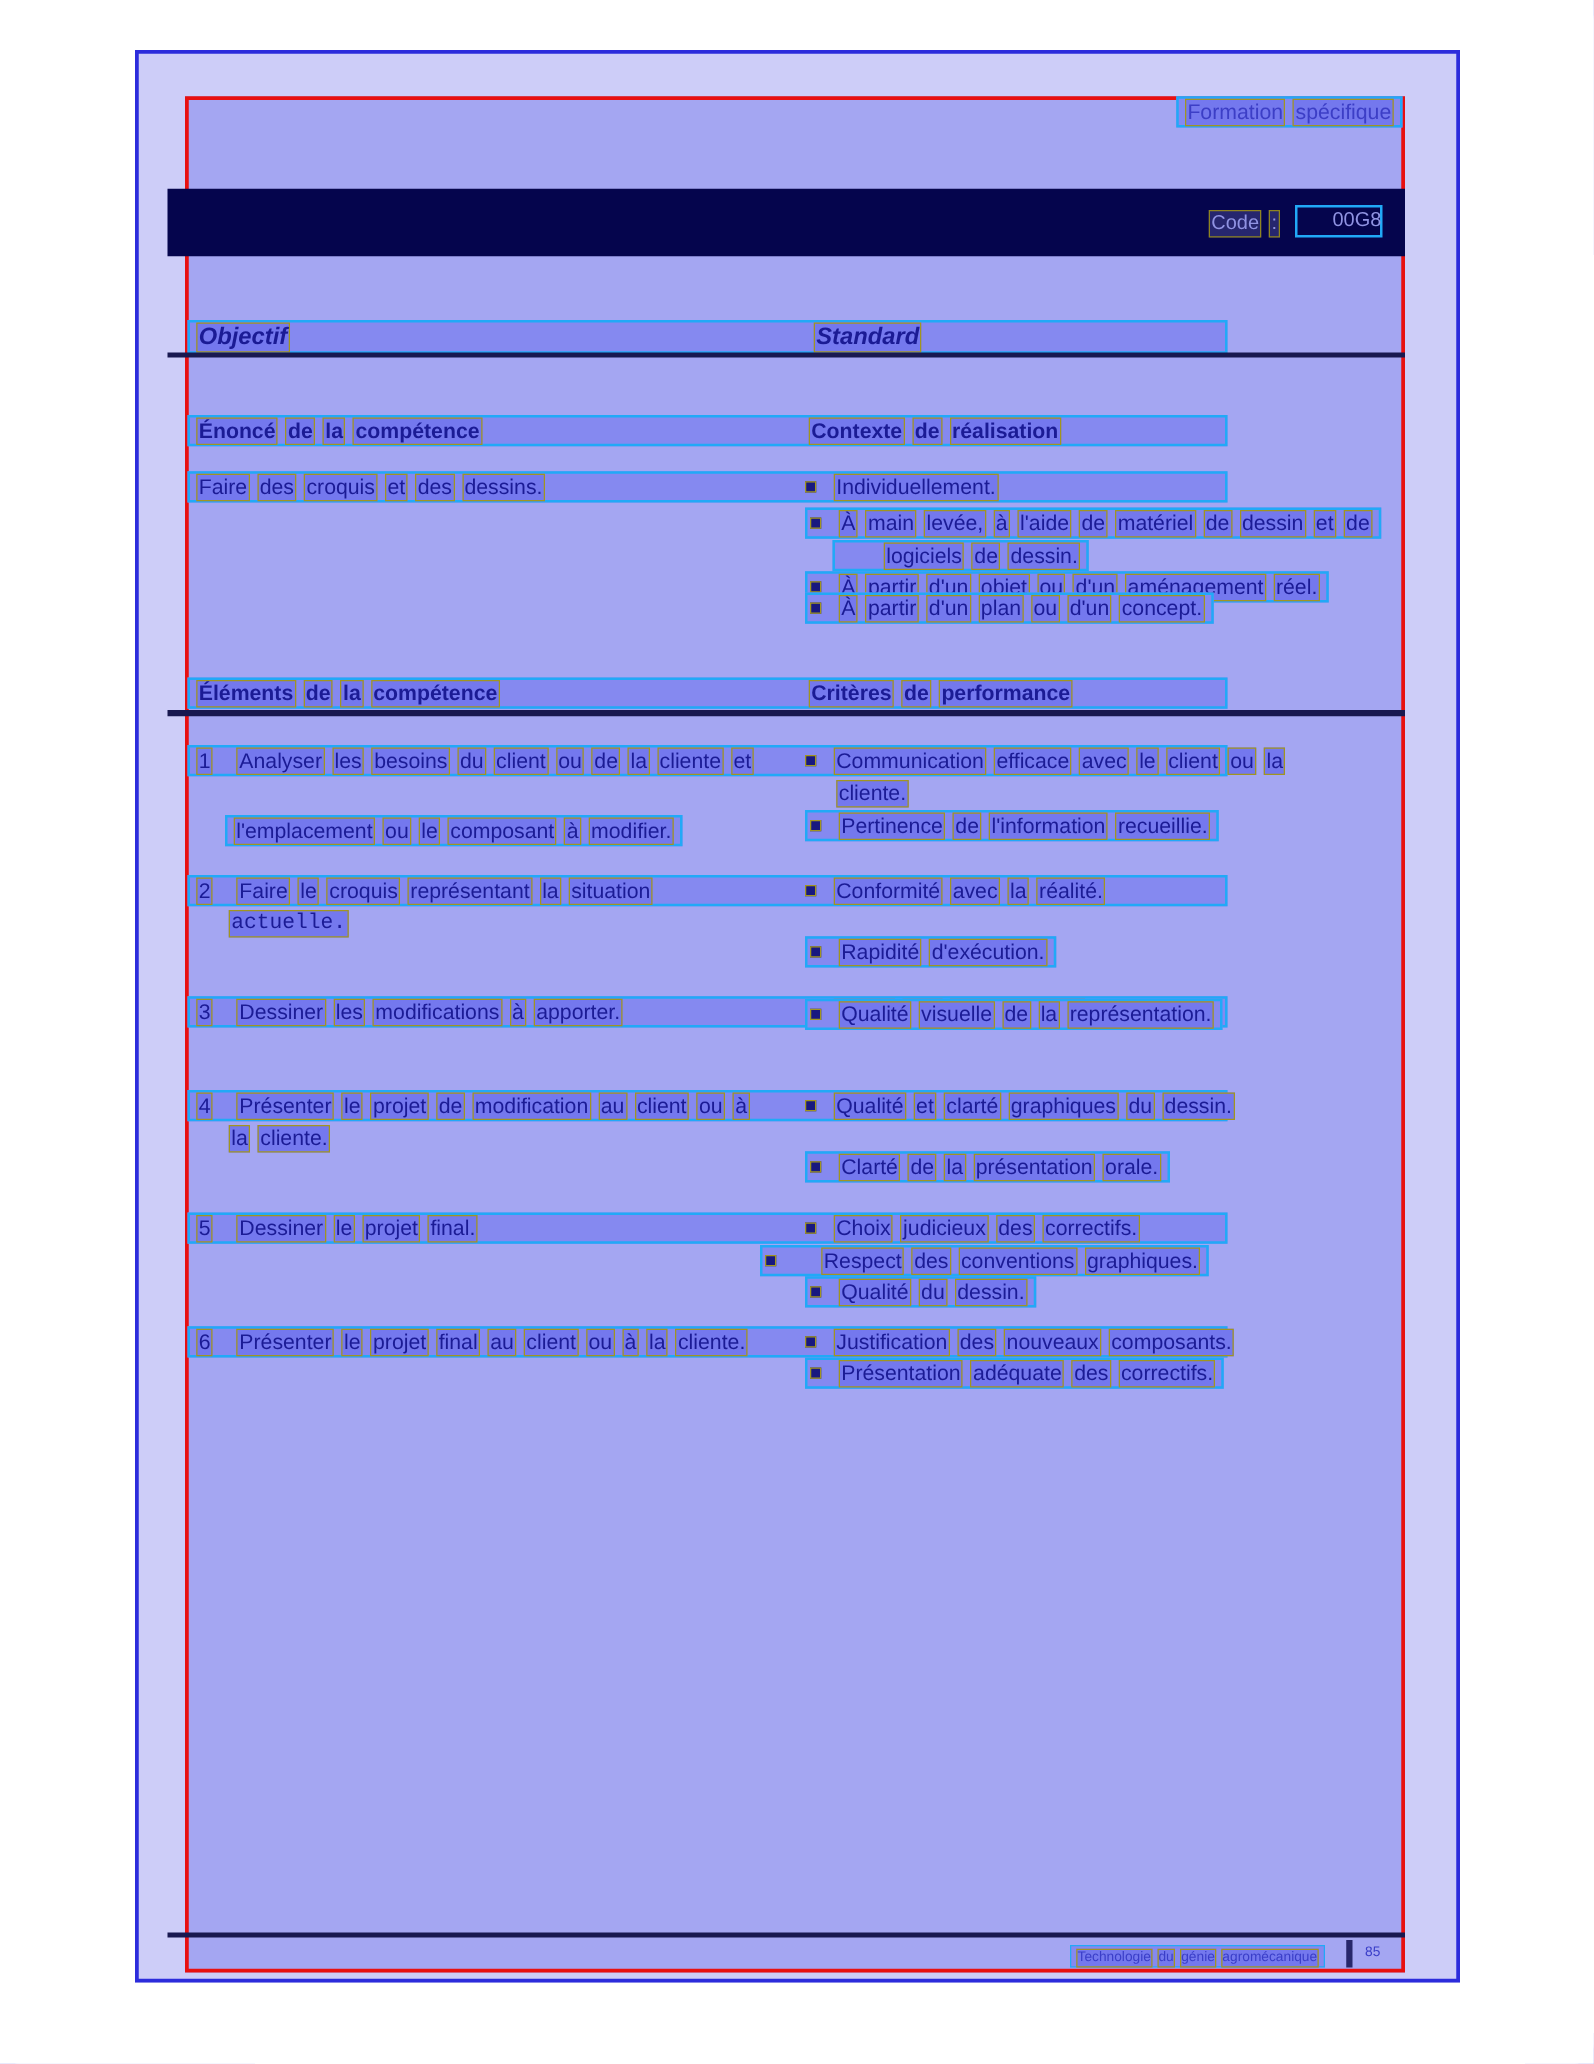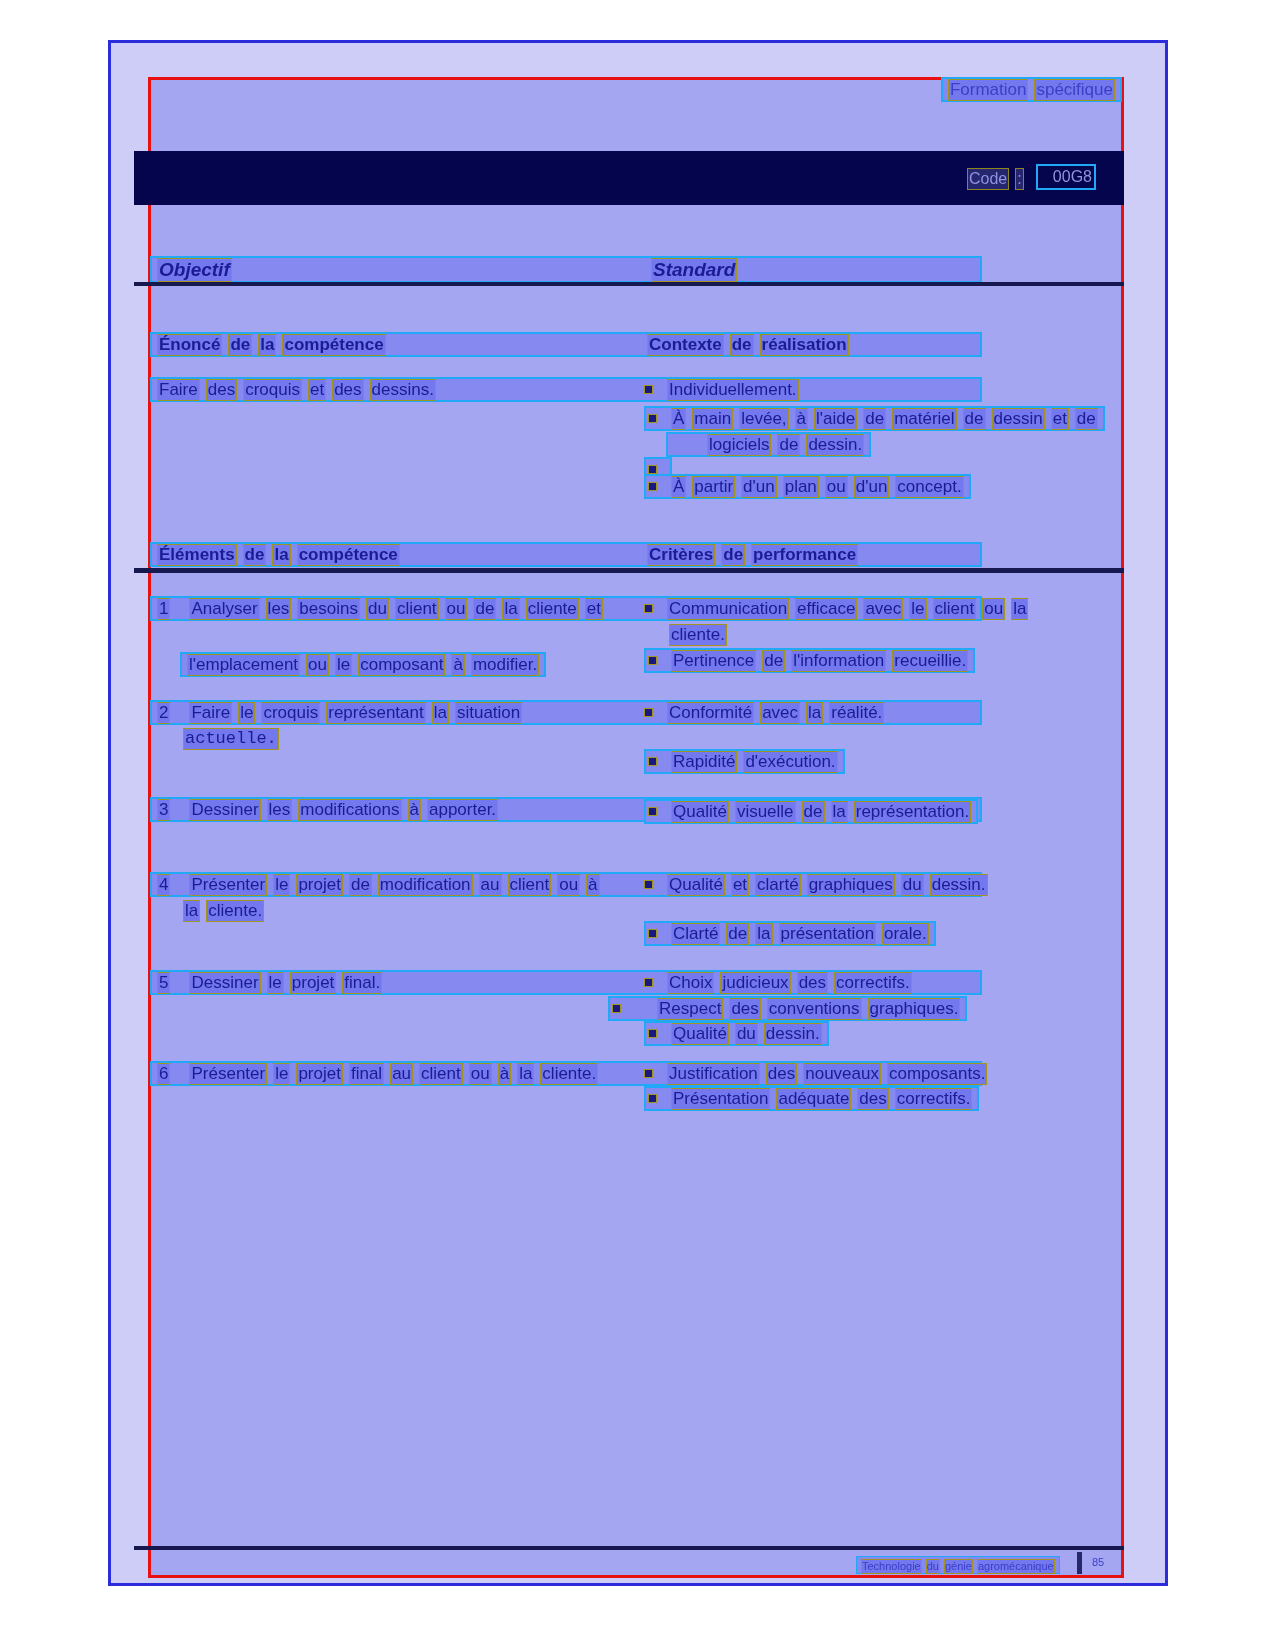--- a/index.html
+++ b/index.html
@@ -25,23 +25,23 @@
         padding:0 1px;margin:0 3px;font-size:17px;line-height:20px;}
   .b .word{font-weight:700;}
   .bi{height:27px;}
   .bi .word{font-weight:700;font-style:italic;font-size:19px;line-height:22px;}
   .num{margin-right:16px;}
   .dot{width:7px;height:7px;background:#181880;border:1px solid #a19520;
         margin-right:11px;flex:none;}
 
   .formation .word{color:#3c3ec6;}
   .wnavy .word{background:#26266e;border:1px solid #8f8420;color:#9093e2;font-size:16px;}
-  .code-value{position:absolute;left:1036px;top:164px;width:60px;height:26px;
+  .code-value{position:absolute;left:1036px;top:164px;width:70px;height:26px;
         border:2px solid #21a9f7;box-sizing:border-box;display:flex;align-items:center;
-        justify-content:flex-end;color:#9093e2;font-size:16px;padding-right:2px;padding-left:28px;}
+        justify-content:flex-start;color:#9093e2;font-size:16px;padding-right:2px;padding-left:28px;}
   .footer-line{height:18px;border-width:1px;}
   .footer-line .word{font-size:11px;line-height:13px;color:#3a3ec8;margin:0 2px;padding:0;}
   .cursor-bar{position:absolute;left:1077px;top:1552px;width:5px;height:22px;background:#27276b;}
   .page-num{position:absolute;left:1092px;top:1556px;font-size:11px;color:#3a3ec8;}
 </style>
 </head>
 <body>
 
 <div class="page">
 
@@ -91,20 +91,21 @@
   </div>
   <div class="line" style="left:644px;top:406px;">
     <span class="dot"></span>
     <span class="wordify"><span class="word">À</span><span class="word">main</span><span class="word">levée,</span><span class="word">à</span><span class="word">l'aide</span><span class="word">de</span><span class="word">matériel</span><span class="word">de</span><span class="word">dessin</span><span class="word">et</span><span class="word">de</span></span>
   </div>
   <div class="line" style="left:666px;top:432px;padding-left:36px;">
     <span class="wordify"><span class="word">logiciels</span><span class="word">de</span><span class="word">dessin.</span></span>
   </div>
   <div class="line" style="left:644px;top:457px;">
     <span class="dot"></span>
+    <span class="wordify"><span class="word">À</span><span class="word">partir</span><span class="word">d'un</span><span class="word">objet</span><span class="word">ou</span><span class="word">d'un</span><span class="word">aménagement</span><span class="word">réel.</span></span>
   </div>
   <div class="line" style="left:644px;top:474px;justify-content:flex-end;">
     <span class="dot"></span>
     <span class="wordify"><span class="word">À</span><span class="word">partir</span><span class="word">d'un</span><span class="word">plan</span><span class="word">ou</span><span class="word">d'un</span><span class="word">concept.</span></span>
   </div>
 
   <div class="line full b" style="top:542px;">
     <div class="cell-left">
       <span class="wordify"><span class="word">Éléments</span><span class="word">de</span><span class="word">la</span><span class="word">compétence</span></span>
     </div>

